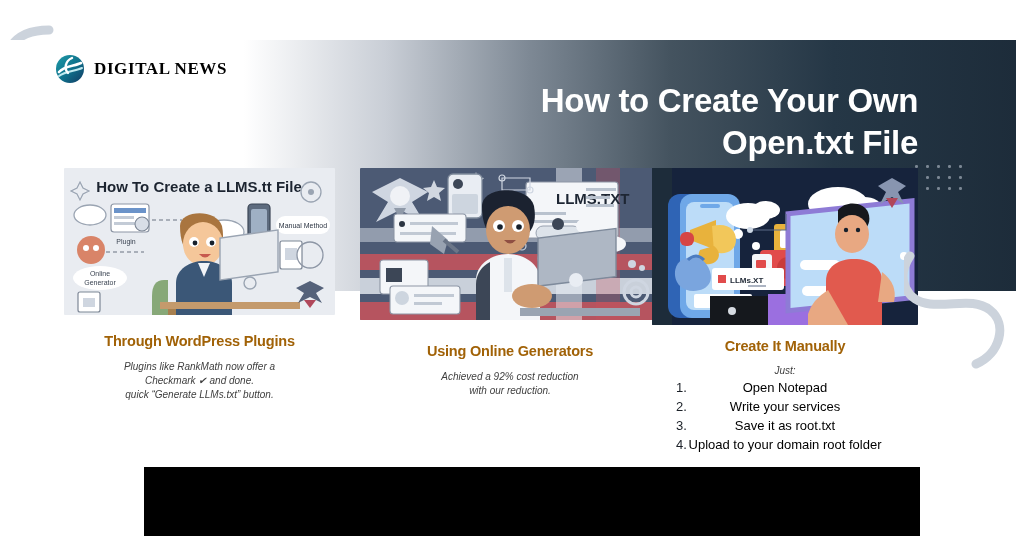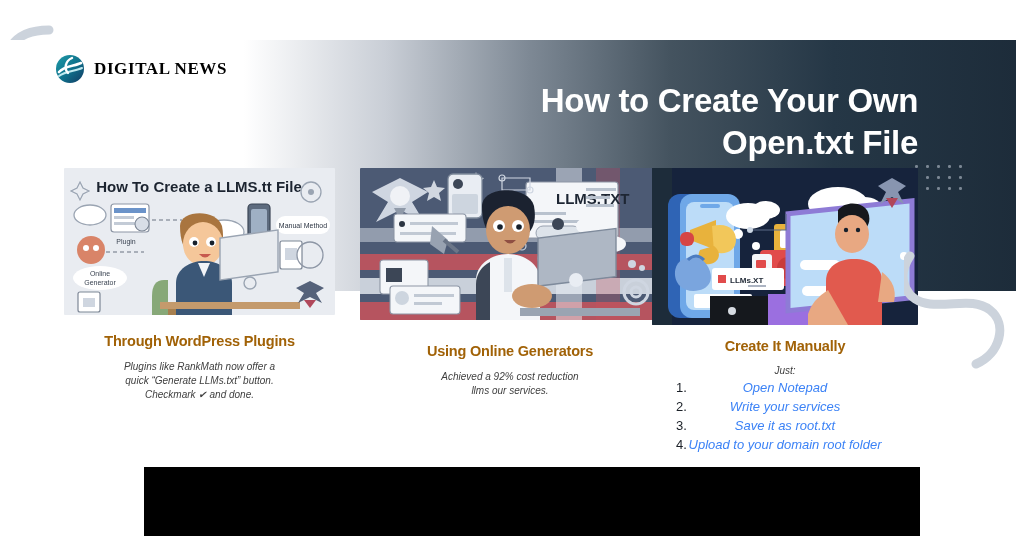--- a/index.html
+++ b/index.html
@@ -129,24 +129,23 @@
   .steps {
     list-style: none;
     margin: 1px 0 0 0;
     padding: 0;
     counter-reset: stepnum;
   }
   .steps li {
     position: relative;
     counter-increment: stepnum;
     text-align: center;
-    font-style: italic;
     font-size: 13px;
     line-height: 1.46;
-    color: #3b82f6;
+    color: #000000;
   }
   .steps li::before {
     content: counter(stepnum) ".";
     position: absolute;
     left: 24px;
     font-style: normal;
     font-weight: normal;
     color: #1b2027;
   }
 
@@ -269,22 +268,22 @@
 
     <rect x="14" y="124" width="22" height="20" rx="2" fill="#fff" stroke="#7d8796" stroke-width="1.2"></rect>
     <rect x="19" y="130" width="12" height="9" fill="#cfd6e0"></rect>
 
     <path d="M232 120 l14 -7 14 7 -8 5 6 10 -12 -6 -12 6 6 -10z" fill="#55627a"></path>
     <path d="M240 132 l6 8 6 -8z" fill="#b0475a"></path>
   </svg>
   <div class="card-heading">Through WordPress Plugins</div>
   <div class="card-body">
     <div>Plugins like RankMath now offer a</div>
+    <div>Checkmark ✔ and done.</div>
     <div>quick “Generate LLMs.txt” button.</div>
-    <div>Checkmark ✔ and done.</div>
   </div>
 </div>
 
 <div class="card card-2">
   <svg class="card-img" viewBox="0 0 300 152" preserveAspectRatio="none">
     <rect width="300" height="152" fill="#4c5a74"></rect>
 
     <path d="M0 86 h300 v16 H0z" fill="#c9545c" opacity="0.85"></path>
     <path d="M0 110 h300 v16 H0z" fill="#e9eef4" opacity="0.8"></path>
     <path d="M0 134 h300 v18 H0z" fill="#c9545c" opacity="0.85"></path>
@@ -362,21 +361,21 @@
     <path d="M84 72 l14 12" stroke="#6b7688" stroke-width="4"></path>
 
     <circle cx="276" cy="124" r="12" fill="none" stroke="#cfd6e1" stroke-width="3"></circle>
     <circle cx="276" cy="124" r="5" fill="none" stroke="#cfd6e1" stroke-width="3"></circle>
     <circle cx="272" cy="96" r="4" fill="#cfd6e1"></circle>
     <circle cx="282" cy="100" r="3" fill="#cfd6e1"></circle>
   </svg>
   <div class="card-heading">Using Online Generators</div>
   <div class="card-body">
     <div>Achieved a 92% cost reduction</div>
-    <div>llms our services.</div>
+    <div>with our reduction.</div>
   </div>
 </div>
 
 <div class="card card-3">
   <svg class="card-img" viewBox="0 0 266 157" preserveAspectRatio="none">
     <rect width="266" height="157" fill="#16233c"></rect>
     <rect x="0" y="0" width="20" height="157" fill="#1d2c3a"></rect>
 
     <rect x="16" y="26" width="60" height="124" rx="12" fill="#2f64b5"></rect>
     <rect x="28" y="26" width="60" height="124" rx="12" fill="#6fa8e8"></rect>

